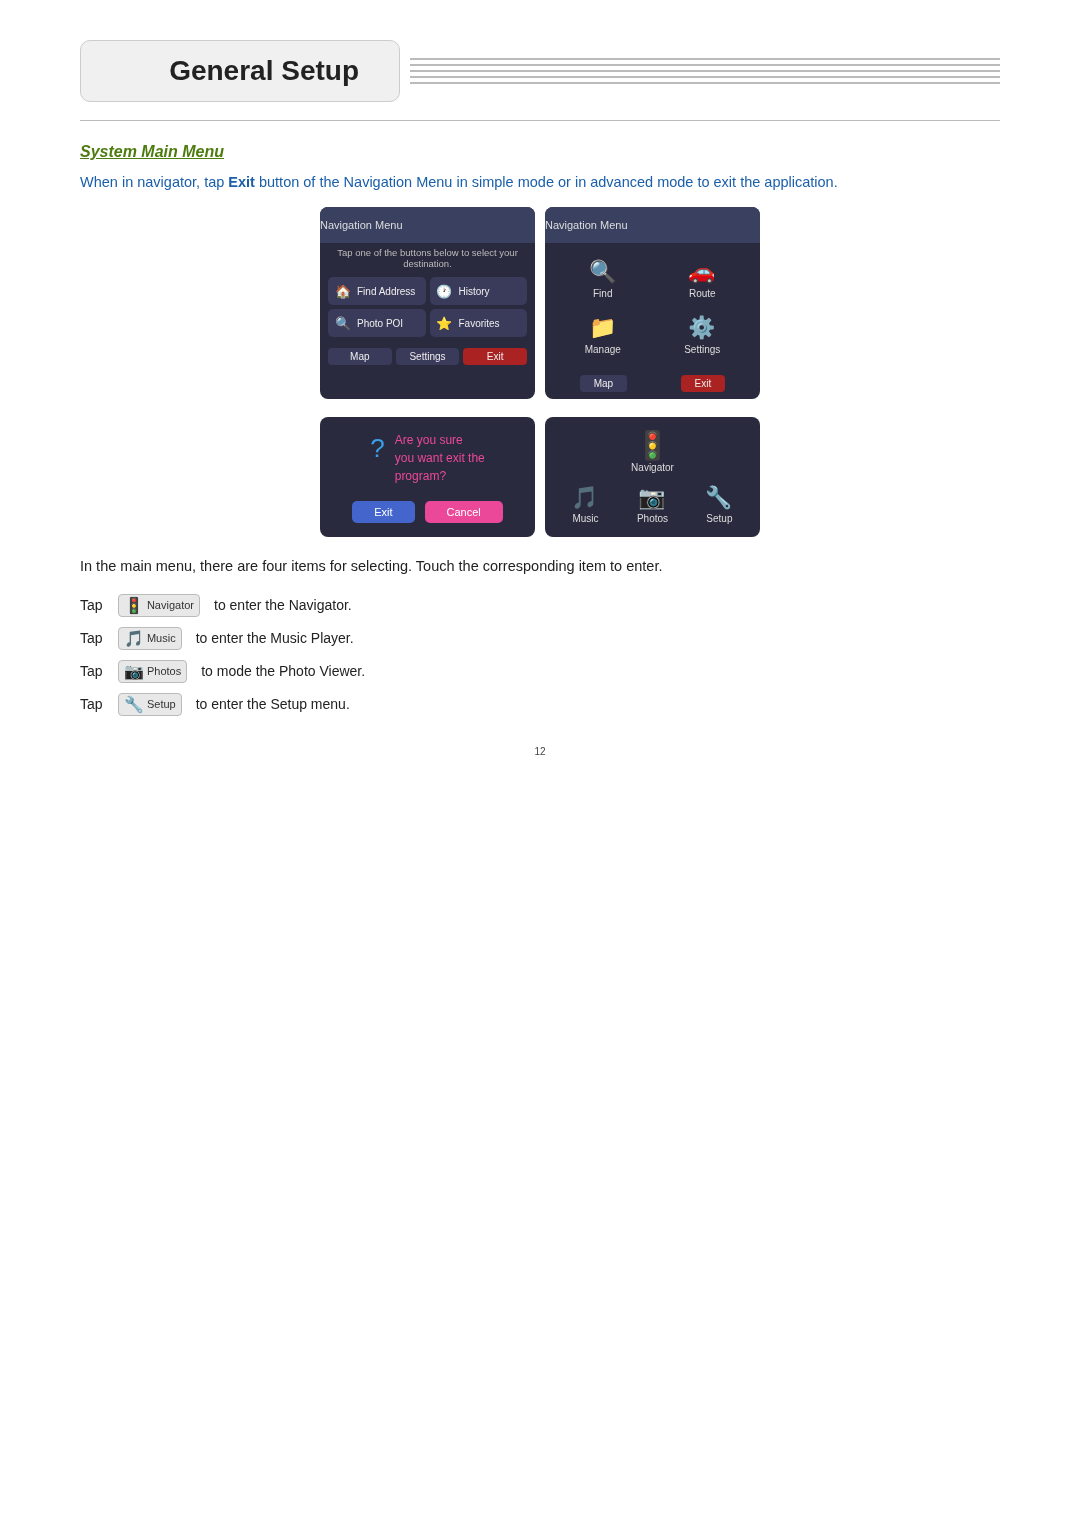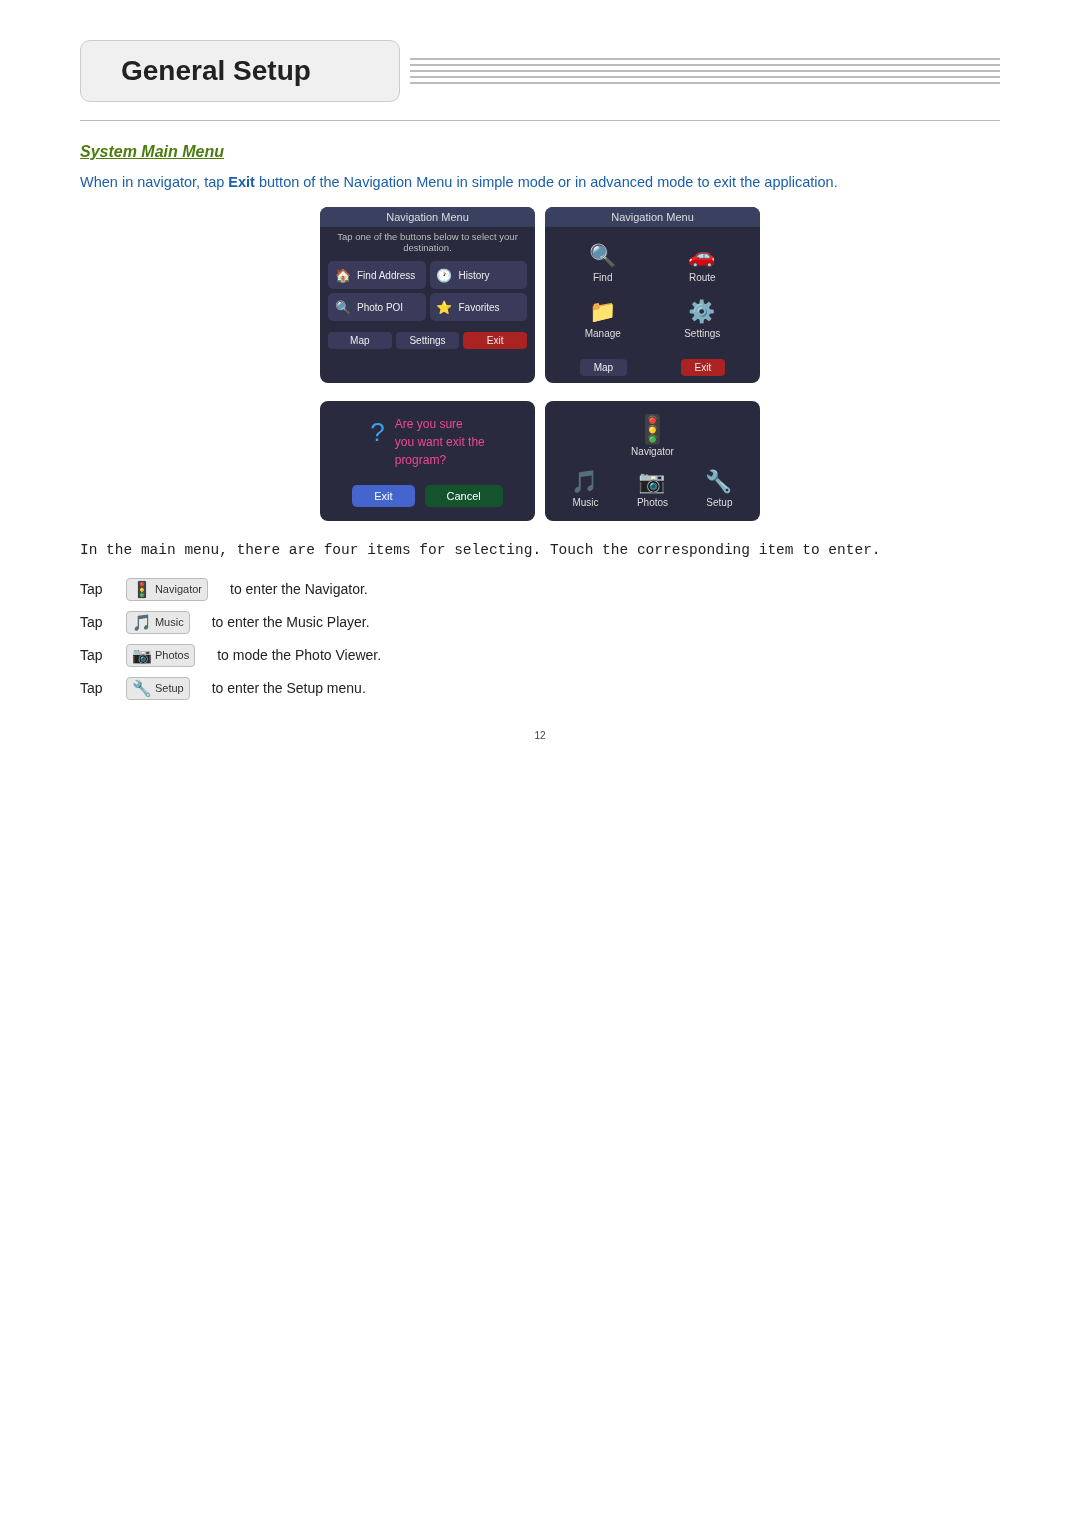--- a/index.html
+++ b/index.html
@@ -24,20 +24,21 @@
     }
     .title-text {
       background: #f0f0f0;
       border: 1px solid #ccc;
       border-radius: 10px;
       padding: 14px 40px;
       font-size: 28px;
       font-weight: bold;
       color: #222;
       min-width: 320px;
+      text-align: right;
     }
     .title-lines {
       display: flex;
       flex-direction: column;
       justify-content: center;
       flex: 1;
       padding-left: 10px;
       gap: 4px;
     }
     .title-line {
@@ -69,21 +70,20 @@
       color: #1a5faa;
       line-height: 1.55;
       margin-bottom: 14px;
     }
     .para strong {
       font-weight: bold;
       color: #1a5faa;
     }
     .para.dark {
       color: #222;
-      font-family: Liberation Mono, monospace;
     }
 
     
     .screenshot-pair {
       display: flex;
       gap: 10px;
       margin-bottom: 18px;
       justify-content: center;
     }
 
@@ -92,22 +92,21 @@
       width: 215px;
       background: #2a2a3e;
       border-radius: 8px;
       padding: 0;
       overflow: hidden;
       font-size: 11px;
       color: #fff;
     }
     .nav-menu-title {
       background: #3a4060;
-      text-align: center;
-      padding: 4px 0;
+      padding: 12px 0;
       font-size: 11px;
       color: #ddd;
     }
     .nav-menu-subtitle {
       text-align: center;
       font-size: 9.5px;
       color: #bbb;
       padding: 4px 10px 2px;
     }
     .nav-menu-grid {
@@ -240,21 +239,21 @@
     }
     .confirm-btn {
       background: #4466cc;
       border-radius: 5px;
       padding: 5px 22px;
       font-size: 11px;
       color: #fff;
       cursor: pointer;
     }
     .confirm-btn.cancel {
-      background: #14532d;
+      background: #ec4899;
     }
 
     
     .sys-menu-box {
       width: 215px;
       background: #2a2a3e;
       border-radius: 8px;
       overflow: hidden;
       font-size: 11px;
       color: #fff;
@@ -295,21 +294,21 @@
     
     .tap-list {
       margin: 16px 0 10px 0;
     }
     .tap-item {
       display: flex;
       align-items: center;
       margin-bottom: 10px;
       font-size: 14px;
       color: #222;
-      gap: 18px;
+      gap: 10px;
     }
     .tap-word {
       font-size: 14px;
       color: #222;
       min-width: 28px;
     }
     .tap-icon-label {
       display: inline-flex;
       align-items: center;
       background: #e8e8e8;

